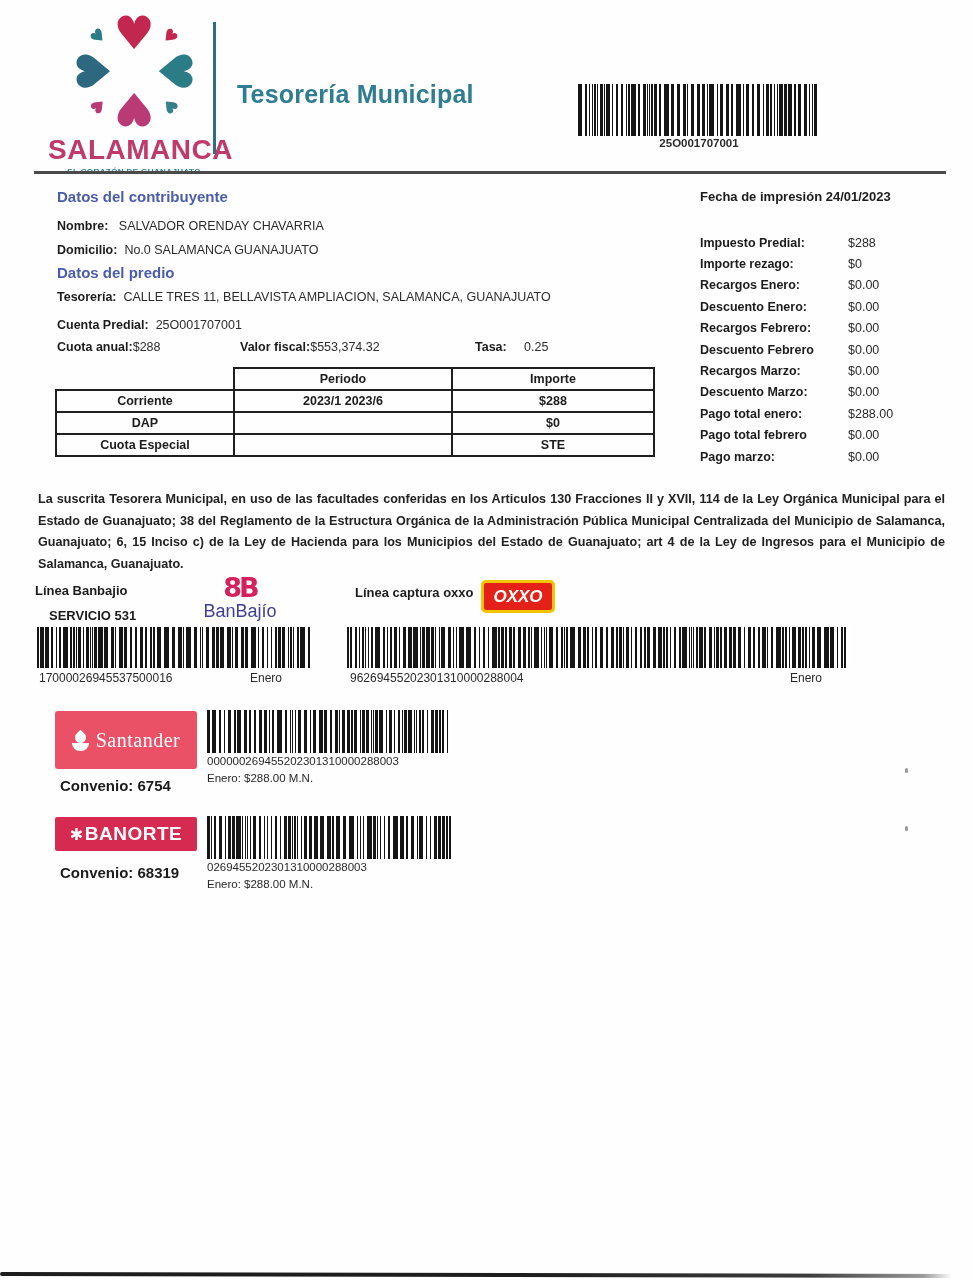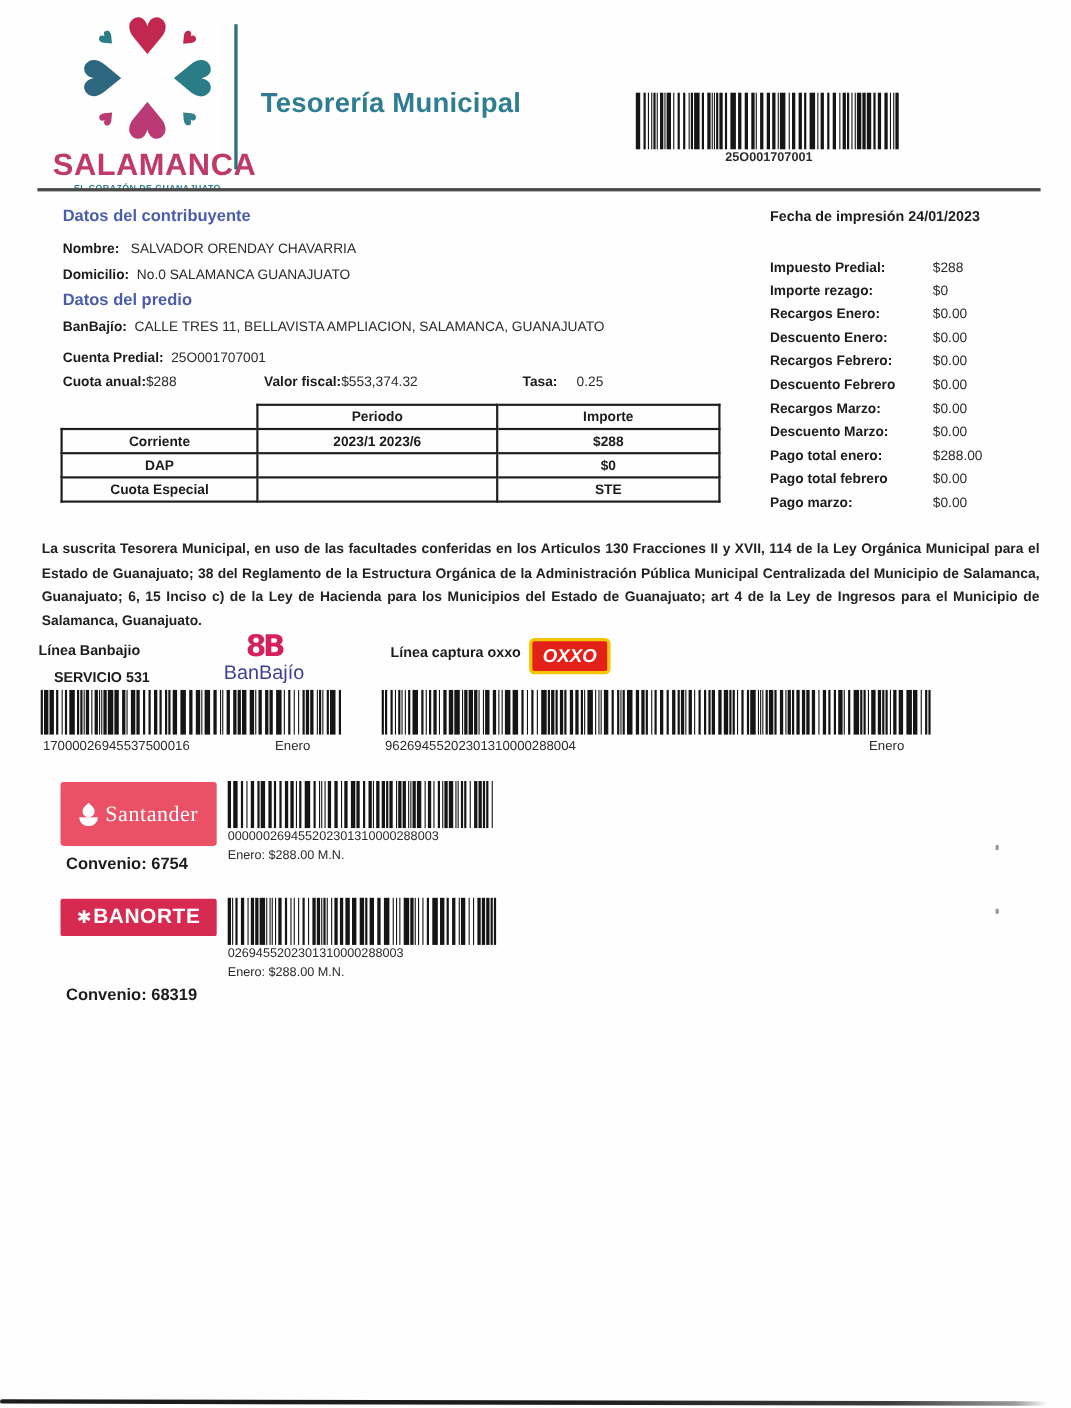--- a/index.html
+++ b/index.html
@@ -173,21 +173,21 @@
   <div class="frow" style="left:57px; top:219px;">
     <b>Nombre:</b>&nbsp;&nbsp;
     <span>SALVADOR ORENDAY CHAVARRIA</span>
   </div>
   <div class="frow" style="left:57px; top:243px;">
     <b>Domicilio:</b>&nbsp;
     <span>No.0 SALAMANCA GUANAJUATO</span>
   </div>
   <div class="sec-title" style="left:57px; top:264px;">Datos del predio</div>
   <div class="frow" style="left:57px; top:290px;">
-    <b>BanBajío:</b>&nbsp;
+    <b>Tesorería:</b>&nbsp;
     <span>CALLE TRES 11, BELLAVISTA AMPLIACION, SALAMANCA, GUANAJUATO</span>
   </div>
   <div class="frow" style="left:57px; top:318px;">
     <b>Cuenta Predial:</b>&nbsp;
     <span>25O001707001</span>
   </div>
   <div class="frow" style="left:57px; top:340px;">
     <b>Cuota anual:</b><span>$288</span>
   </div>
   <div class="frow" style="left:240px; top:340px;">
@@ -530,21 +530,21 @@
       <i style="left:234px;width:2px"></i>
       <i style="left:237px;width:2px"></i>
       <i style="left:242px;width:1px"></i>
     </div>
   <div class="bc-num" style="left:207px; top:755px; font-size:11.5px;">000000269455202301310000288003</div>
   <div class="bc-num" style="left:207px; top:772px; font-size:11.5px;">Enero: $288.00 M.N.</div>
 
   <div class="banorte-box">
     <span class="banorte-word"><span class="ico">✱</span><span>BANORTE</span></span>
   </div>
-  <div class="convenio" style="left:60px; top:896px;">Convenio: 68319</div>
+  <div class="convenio" style="left:60px; top:864px;">Convenio: 68319</div>
   <div class="barcode-bars bc4">
       <i style="left:2px;width:3px"></i>
       <i style="left:6px;width:1px"></i>
       <i style="left:9px;width:2px"></i>
       <i style="left:14px;width:3px"></i>
       <i style="left:20px;width:1px"></i>
       <i style="left:23px;width:3px"></i>
       <i style="left:27px;width:3px"></i>
       <i style="left:31px;width:5px"></i>
       <i style="left:37px;width:1px"></i>

